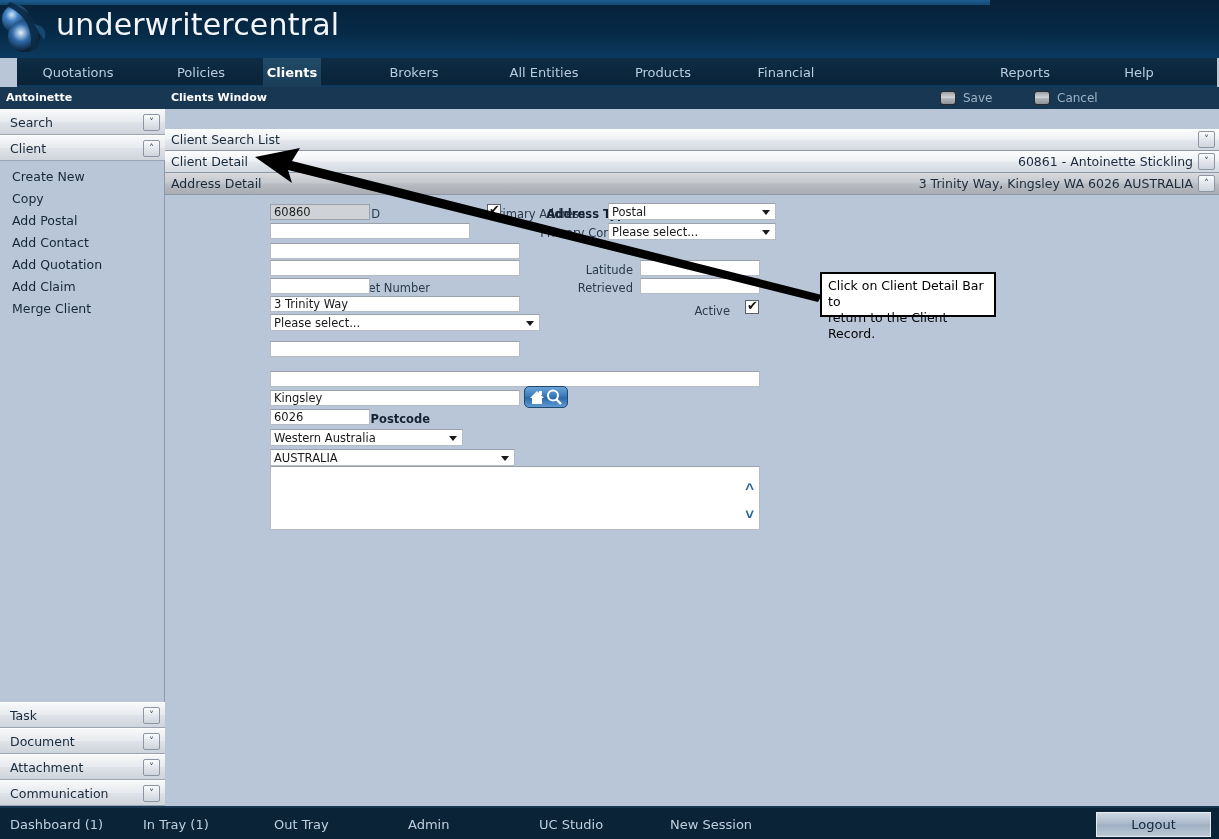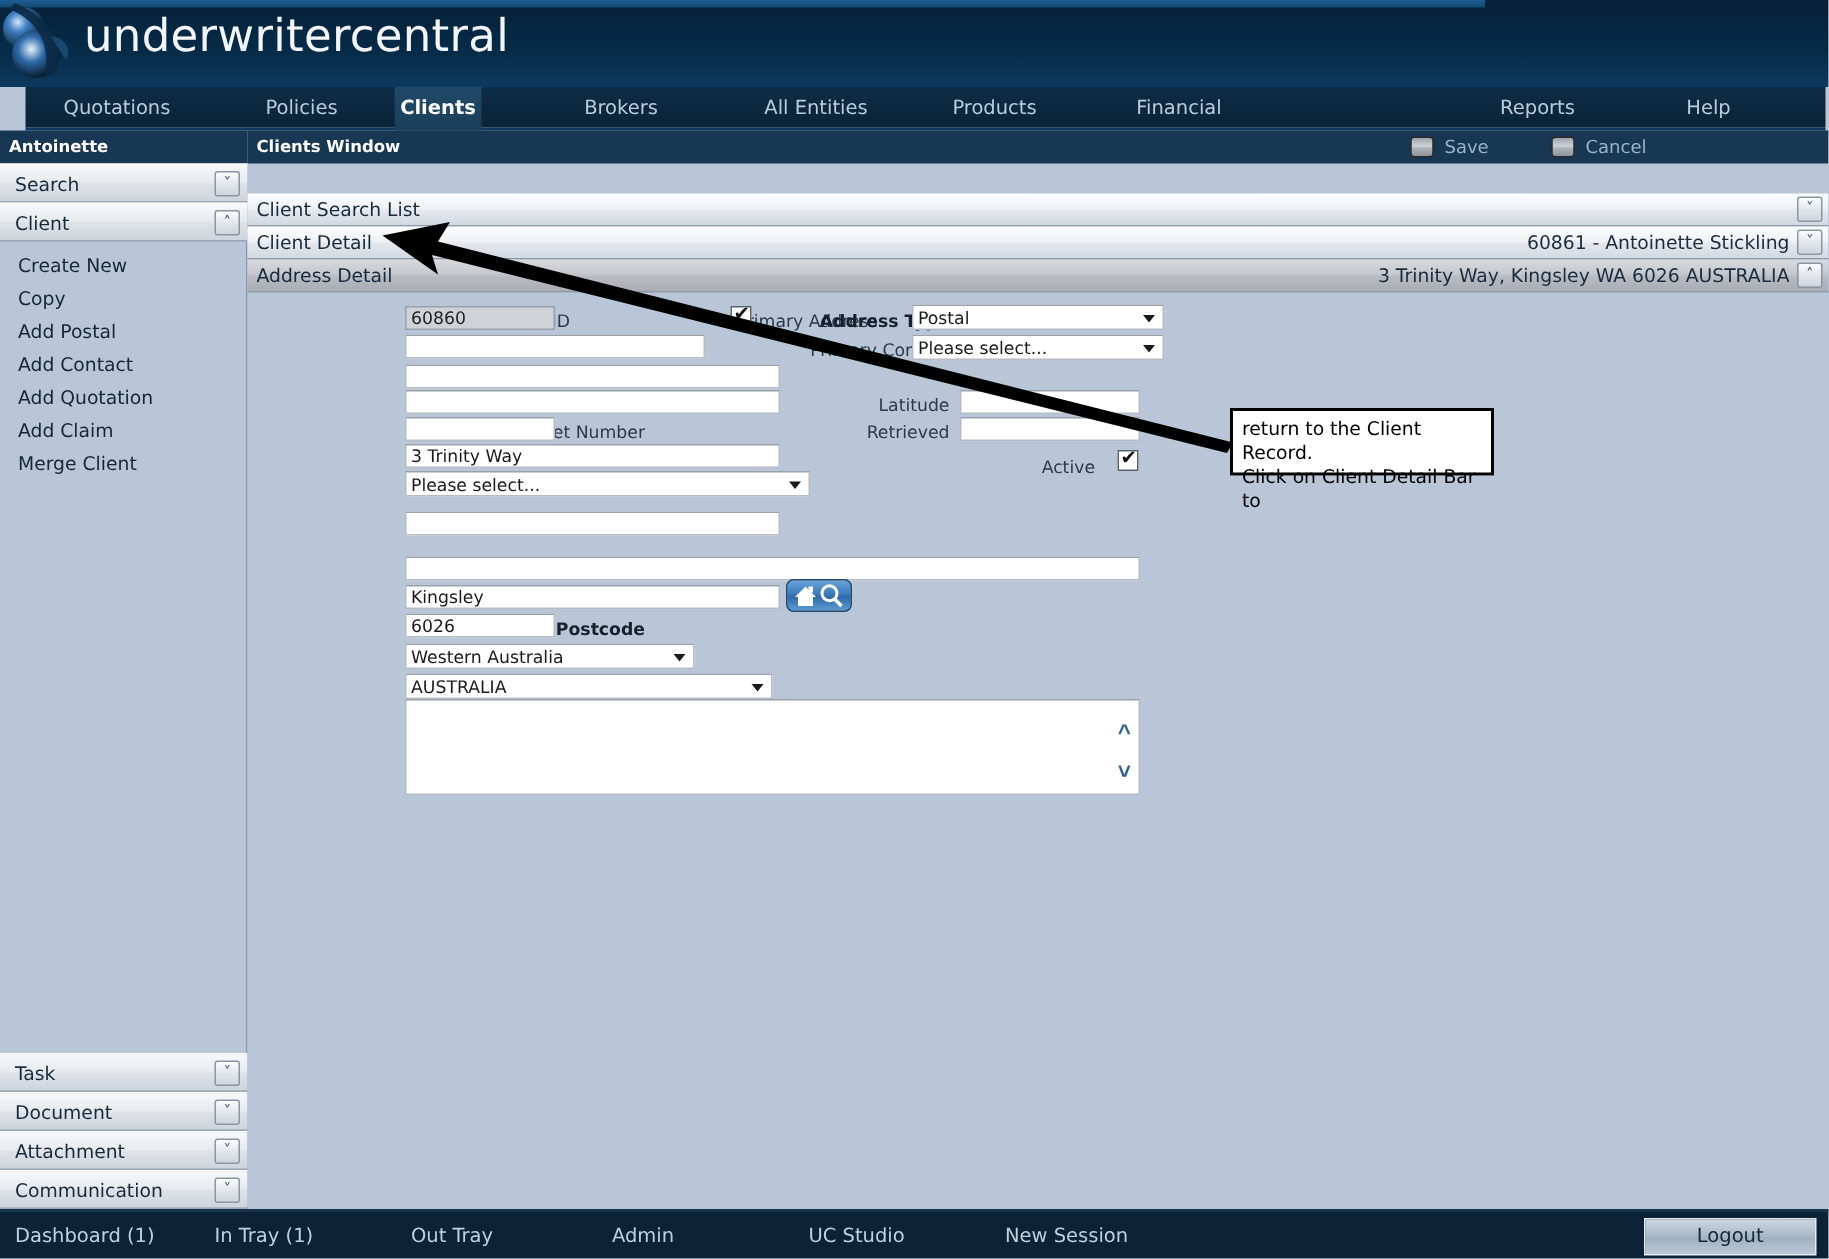--- a/index.html
+++ b/index.html
@@ -372,22 +372,22 @@
 
       <span class="lbl" style="left:470px; top:109px; width:95px;">Active</span>
       <span class="cbx" style="left:580px; top:105px;"></span>
     </div>
   </div>
 
   <svg class="arrow-svg">
     <polygon points="255,157 300,148 292,161 822,295 818,302 288,170 292,183" fill="#000000"></polygon>
   </svg>
   <div class="callout">
+    <div>Click on Client Detail Bar to</div>
     <div>return to the Client Record.</div>
-    <div>Click on Client Detail Bar to</div>
   </div>
 
   <div class="footer" id="footer">
     <div class="logout">Logout</div>
   <div class="foot-item" style="left: 10px;">Dashboard (1)</div>
       <div class="foot-item" style="left: 143px;">In Tray (1)</div>
       <div class="foot-item" style="left: 274px;">Out Tray</div>
       <div class="foot-item" style="left: 408px;">Admin</div>
       <div class="foot-item" style="left: 539px;">UC Studio</div>
       <div class="foot-item" style="left: 670px;">New Session</div>

